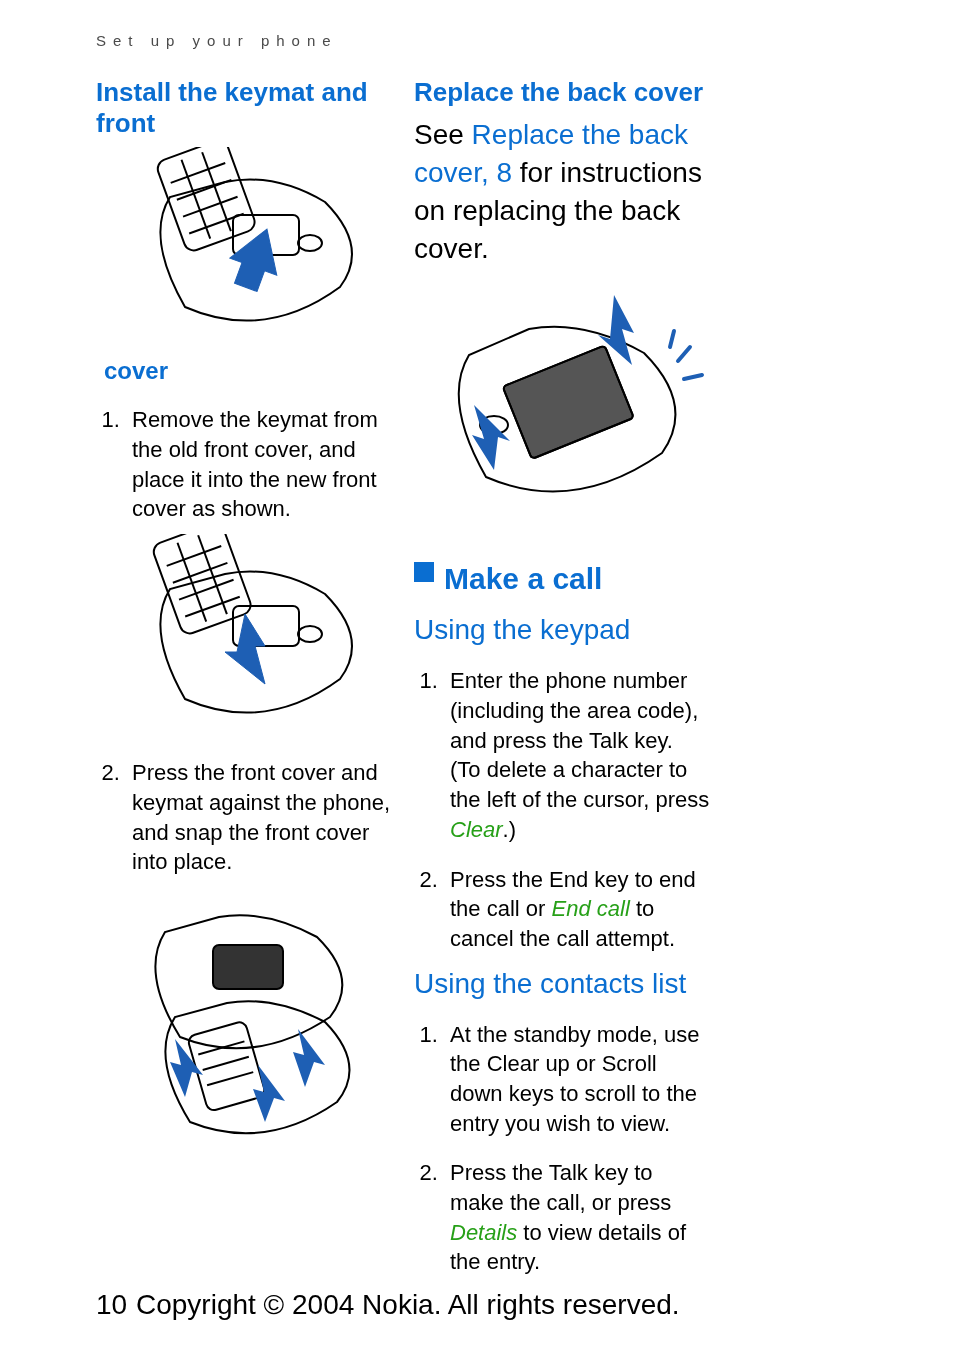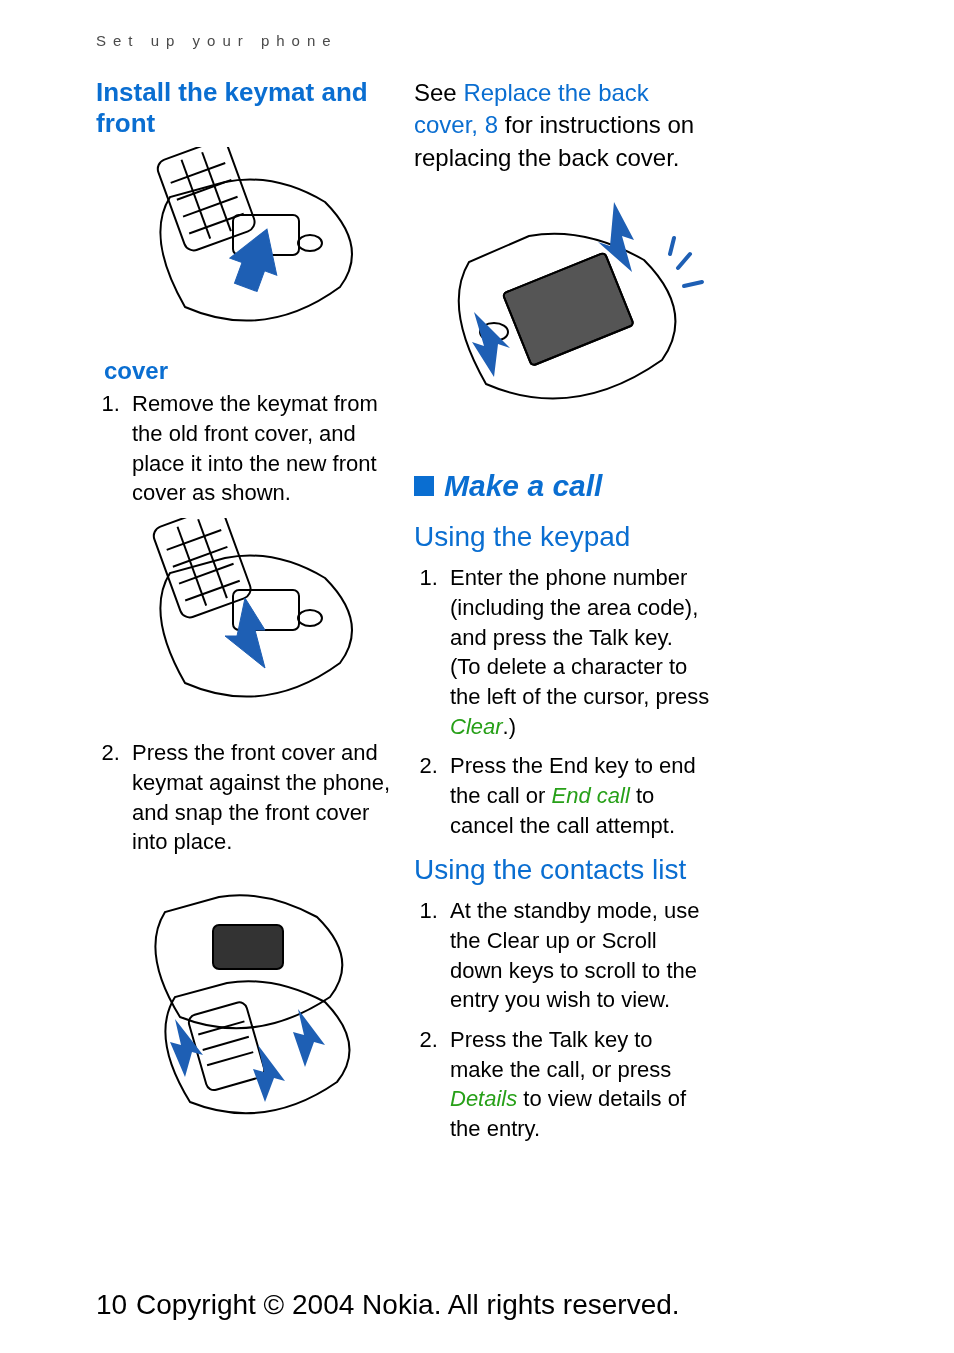--- a/index.html
+++ b/index.html
@@ -37,22 +37,20 @@
     font-weight: 600;
     margin: 0 0 8px 0;
     line-height: 1.2;
   }
   .h2 {
     color: #0a6ed1;
     font-size: 30px;
     font-weight: 700;
     margin: 33px 0 18px 0;
     display: flex;
-    align-items: center;
-    font-style: italic;
   }
   .h2 .sq {
     display: inline-block;
     width: 20px;
     height: 20px;
     background: #0a6ed1;
     margin-right: 10px;
   }
   .subh {
     color: #0a6ed1;
@@ -68,23 +66,24 @@
   }
   ol.steps {
     margin: 0 0 8px 0;
     padding-left: 30px;
     font-size: 22px;
     line-height: 1.35;
   }
   ol.steps li {
     margin-bottom: 10px;
     padding-left: 6px;
+    margin-top: 20px;
   }
   .body-text {
-    font-size: 24px;
+    font-size: 28px;
     line-height: 1.35;
     margin: 0 0 8px 0;
   }
   .link {
     color: #0a6ed1;
   }
   .softkey {
     color: #27a018;
     font-style: italic;
     text-align: right;
@@ -195,20 +194,21 @@
           </g>
 
           <path d="M70 210 L55 175 L66 178 L60 152 L88 188 L77 185 Z" fill="#1e5fb4"></path>
           <path d="M190 200 L178 165 L189 168 L183 142 L210 178 L199 175 Z" fill="#1e5fb4"></path>
           <path d="M150 235 L138 202 L149 205 L143 178 L170 214 L159 211 Z" fill="#1e5fb4"></path>
         </svg>
       </div>
     </div>
 
     <div class="col">
+      <div class="h3">Replace the back cover</div>
       <p class="body-text">
         <span>See </span><span class="link">Replace the back cover, 8</span><span> for instructions on replacing the back cover.</span>
       </p>
 
       <div class="figure">
         <svg width="300" height="250" viewBox="0 0 300 250">
           <g fill="none" stroke="#000" stroke-width="2">
             <path d="M55 80 Q28 125 72 202 Q160 240 248 178 Q282 130 230 78 Q170 44 115 54 Z"></path>
             <g transform="rotate(-22 150 130)">
               <rect x="100" y="90" width="110" height="78" rx="4" fill="#555" stroke="#000"></rect>

